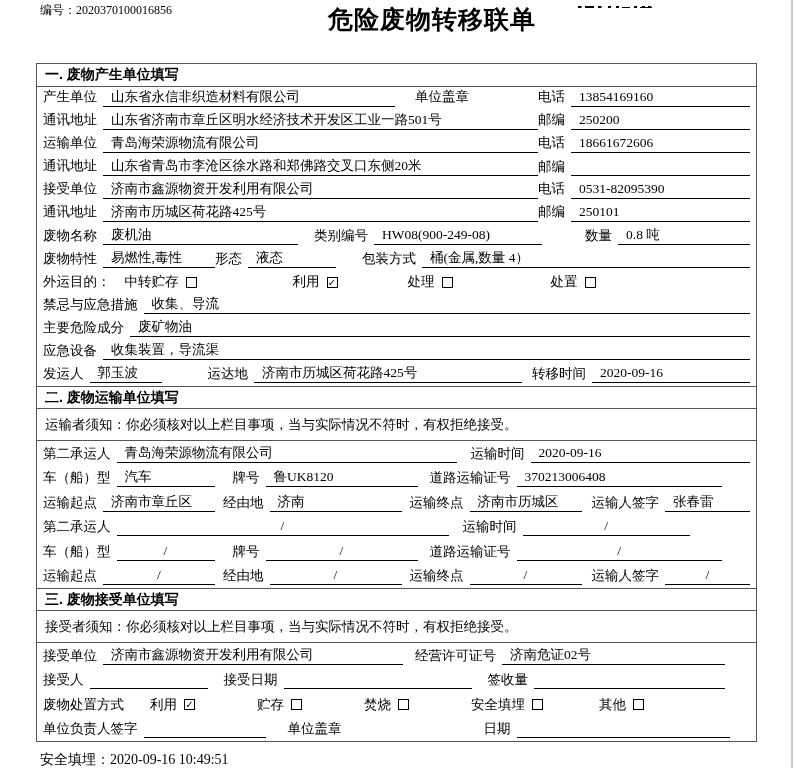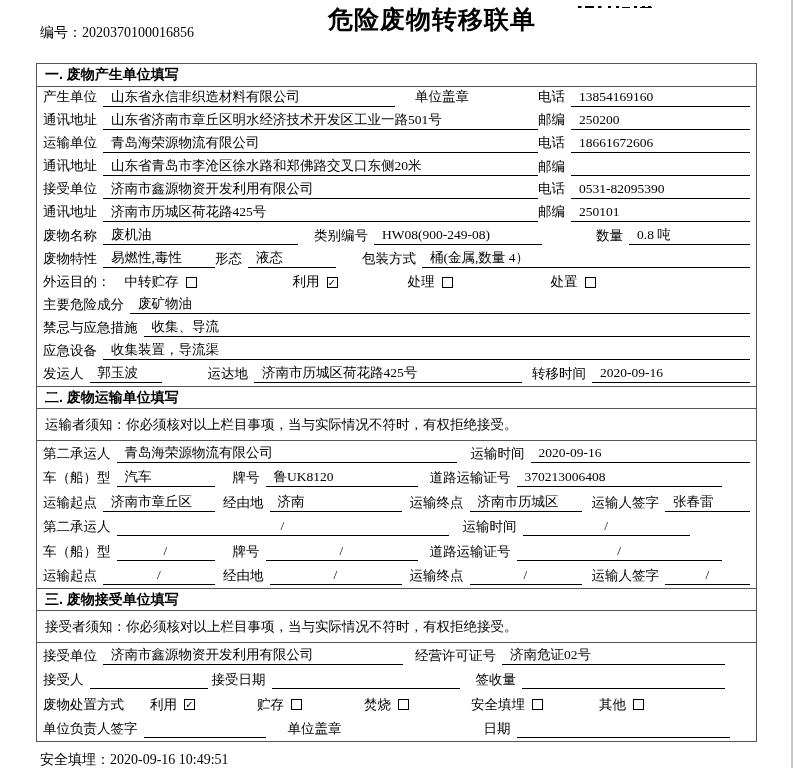--- a/index.html
+++ b/index.html
@@ -1,18 +1,18 @@
 <!DOCTYPE html>
 <html><head>
 <meta charset="utf-8">
 <style>
   html,body{margin:0;padding:0;background:#fff;}
   .page{position:relative;width:796px;height:768px;background:#ffffff;overflow:hidden;
         font-family:"Liberation Serif","DejaVu Serif",serif;color:#000;}
-  .doc-number{position:absolute;left:40px;top:24px;font-size:14px;white-space:nowrap;}
+  .doc-number{position:absolute;left:40px;top:2px;font-size:12px;white-space:nowrap;}
   .doc-title{position:absolute;left:328px;top:3px;font-size:25px;font-weight:bold;
              font-family:"Liberation Sans","DejaVu Sans",sans-serif;letter-spacing:1px;white-space:nowrap;}
   .stamp-frag{position:absolute;left:578px;top:0;width:78px;height:8px;overflow:hidden;}
   .edge-line{position:absolute;left:791px;top:0;width:2px;height:768px;background:#c9c9c9;}
   .sheet{position:absolute;left:36px;top:63px;width:721px;border:1px solid #555;box-sizing:border-box;background:#fff;}
   .sec-hdr{height:23px;box-sizing:border-box;border-bottom:1px solid #555;display:flex;align-items:center;
            padding:0 8px;font-family:"Liberation Sans","DejaVu Sans",sans-serif;font-weight:bold;font-size:14px;}
   .sec-hdr.mid{border-top:1px solid #555;}
   .notice{height:32px;box-sizing:border-box;border-bottom:1px solid #555;display:flex;align-items:center;
           padding:0 8px;font-size:13.5px;}
@@ -129,21 +129,21 @@
         <span class="lbl">邮编</span>
         <span class="val grow">250101</span>
       </div>
     </div>
 
     <div class="row">
       <span class="lbl">废物名称</span>
       <span class="val" style="width:195px">废机油</span>
       <span class="lbl" style="margin-left:16px">类别编号</span>
       <span class="val" style="width:168px">HW08(900-249-08)</span>
-      <span class="lbl" style="margin-left:54px">数量</span>
+      <span class="lbl" style="margin-left:43px">数量</span>
       <span class="val grow">0.8 吨</span>
     </div>
 
     <div class="row">
       <span class="lbl">废物特性</span>
       <span class="val" style="width:112px">易燃性,毒性</span>
       <span class="lbl" style="">形态</span>
       <span class="val" style="width:88px">液态</span>
       <span class="lbl" style="margin-left:26px">包装方式</span>
       <span class="val grow">桶(金属,数量 4）</span>
@@ -163,27 +163,27 @@
         <span class="plain">处理</span>
         <span class="box"></span>
       </span>
       <span class="opt" style="margin-left:98px">
         <span class="plain">处置</span>
         <span class="box"></span>
       </span>
     </div>
 
     <div class="row">
+      <span class="lbl">禁忌与应急措施</span>
+      <span class="val grow">收集、导流</span>
+    </div>
+
+    <div class="row">
       <span class="lbl">主要危险成分</span>
       <span class="val grow">废矿物油</span>
-    </div>
-
-    <div class="row">
-      <span class="lbl">禁忌与应急措施</span>
-      <span class="val grow">收集、导流</span>
     </div>
 
     <div class="row">
       <span class="lbl">应急设备</span>
       <span class="val grow">收集装置，导流渠</span>
     </div>
 
     <div class="row">
       <span class="lbl">发运人</span>
       <span class="val" style="width:72px">郭玉波</span>
@@ -256,21 +256,21 @@
     <div class="row tall">
       <span class="lbl">接受单位</span>
       <span class="val" style="width:300px">济南市鑫源物资开发利用有限公司</span>
       <span class="lbl" style="margin-left:12px">经营许可证号</span>
       <span class="val grow" style="margin-right:25px">济南危证02号</span>
     </div>
 
     <div class="row tall">
       <span class="lbl">接受人</span>
       <span class="val" style="width:118px"></span>
-      <span class="lbl" style="margin-left:4px">接受日期</span>
+      <span class="lbl" style="margin-left:16px">接受日期</span>
       <span class="val" style="width:188px"></span>
       <span class="lbl" style="margin-left:16px">签收量</span>
       <span class="val grow" style="margin-right:25px"></span>
     </div>
 
     <div class="row tall">
       <span class="lbl">废物处置方式</span>
       <span class="opt" style="margin-left:26px">
         <span class="plain">利用</span>
         <span class="box">✓</span>

